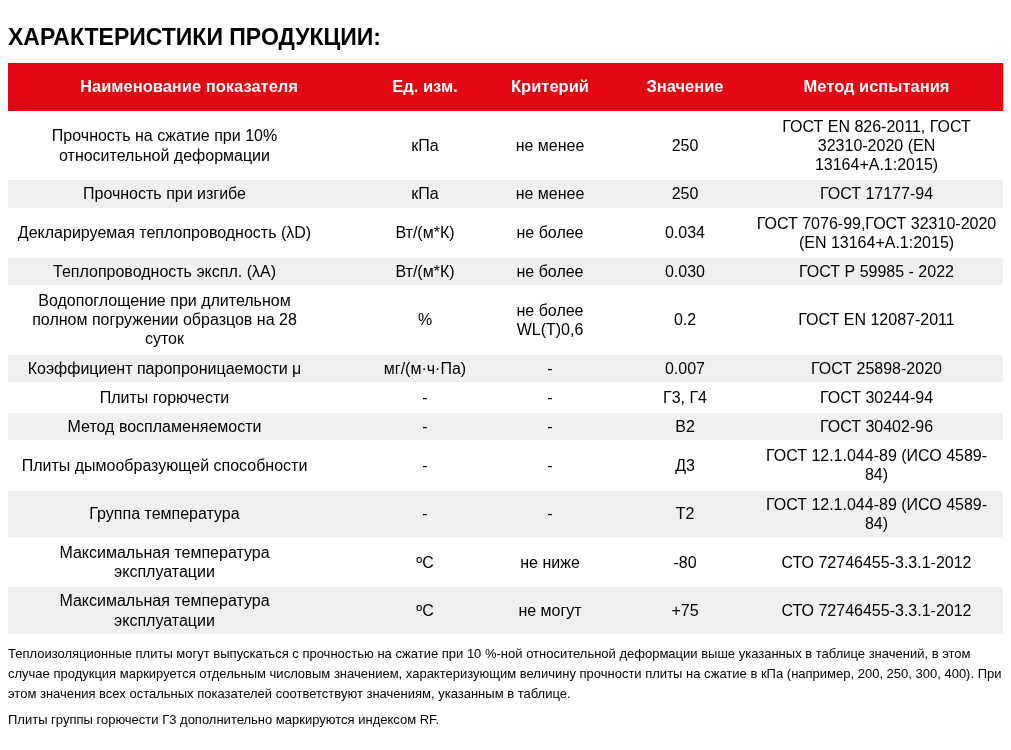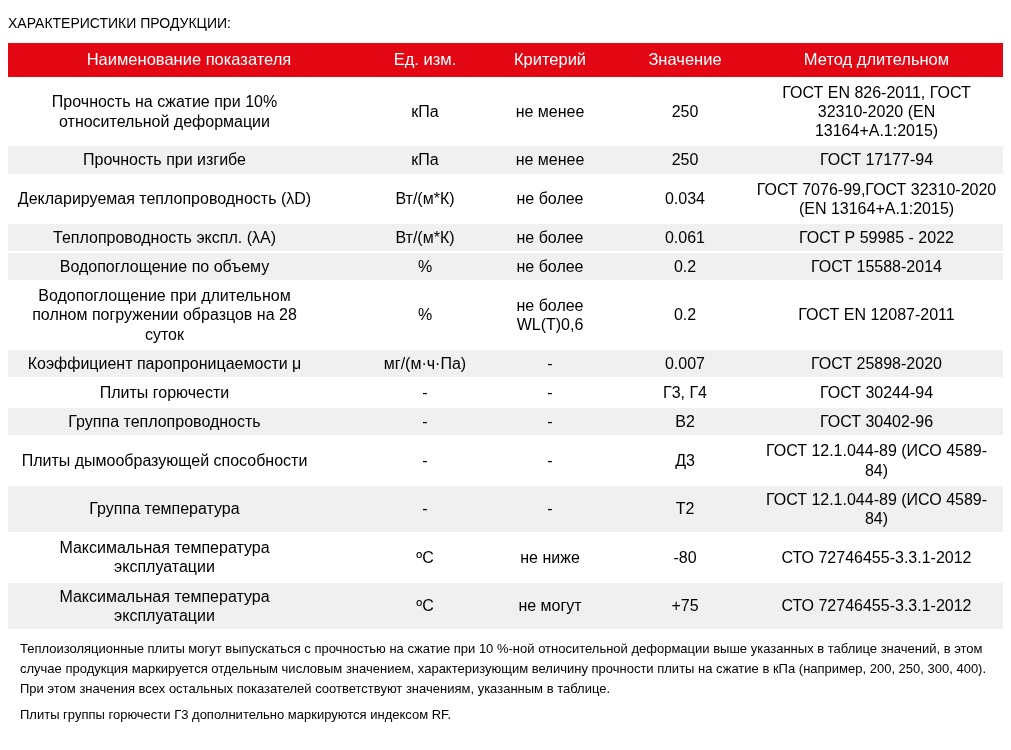--- a/index.html
+++ b/index.html
@@ -2,57 +2,57 @@
 <html style="--header-bg: #e30613; --stripe: #f0f0f0;"><head>
 <meta charset="utf-8">
 <style>
   :root{
     --header-bg:#e30613;
     --stripe:#f0f0f0;
   }
   html,body{margin:0;padding:0;background:#fff;color:#000;}
   body{width:1011px;font-family:"Liberation Sans",sans-serif;}
   .page{padding:8px 8px 6px 8px;}
-  .title{font-size:14px;font-weight:normal;margin:7px 0 10px 0;}
+  .title{font-size:23px;font-weight:bold;margin:16px 0 10px 0;}
   table.spec{
     border-collapse:separate;
     border-spacing:0 2px;
     width:995px;
     table-layout:fixed;
     font-size:16px;
     line-height:1.2;
   }
   col.c-name{width:362px;}
   col.c-unit{width:110px;}
   col.c-crit{width:140px;}
   col.c-val{width:130px;}
   col.c-method{width:253px;}
   th{
     background:var(--header-bg);
     color:#fff;
-    font-weight:normal;
+    font-weight:bold;
     font-size:16.5px;
-    padding:7px 4px;
+    padding:14px 4px;
     text-align:center;
   }
   td{
     padding:4px 6px;
     text-align:center;
     vertical-align:middle;
     background:#fff;
   }
   td.name{text-align:center;padding:4px 55px 4px 6px;}
   tr.stripe td{background:var(--stripe);margin-left:35px;}
   .footnotes{
     width:997px;
     font-size:13px;
     line-height:1.55;
     margin-top:8px;
   }
-  .footnotes p{margin:0 0 6px 12px;}
+  .footnotes p{margin:0 0 6px 0;}
   .footnotes p:last-child{margin-bottom:0;}
 </style>
 </head>
 <body>
 
 <div class="page">
 
   <h1 class="title">ХАРАКТЕРИСТИКИ ПРОДУКЦИИ:</h1>
 
   <table class="spec">
@@ -62,21 +62,21 @@
       <col class="c-crit">
       <col class="c-val">
       <col class="c-method">
     </colgroup>
     <thead>
       <tr>
         <th>Наименование показателя</th>
         <th>Ед. изм.</th>
         <th>Критерий</th>
         <th>Значение</th>
-        <th>Метод длительном</th>
+        <th>Метод испытания</th>
       </tr>
     </thead>
     <tbody>
         <tr>
       <td class="name">Прочность на сжатие при 10% относительной деформации</td>
       <td class="unit">кПа</td>
       <td class="crit">не менее</td>
       <td class="val">250</td>
       <td class="method">ГОСТ EN 826-2011, ГОСТ 32310-2020 (EN 13164+А.1:2015)</td>
     </tr>
@@ -91,29 +91,22 @@
       <td class="name">Декларируемая теплопроводность (λD)</td>
       <td class="unit">Вт/(м*К)</td>
       <td class="crit">не более</td>
       <td class="val">0.034</td>
       <td class="method">ГОСТ 7076-99,ГОСТ 32310-2020 (EN 13164+А.1:2015)</td>
     </tr>
         <tr class="stripe">
       <td class="name">Теплопроводность экспл. (λА)</td>
       <td class="unit">Вт/(м*К)</td>
       <td class="crit">не более</td>
-      <td class="val">0.061</td>
+      <td class="val">0.030</td>
       <td class="method">ГОСТ Р 59985 - 2022</td>
-    </tr>
-        <tr class="stripe">
-      <td class="name">Водопоглощение по объему</td>
-      <td class="unit">%</td>
-      <td class="crit">не более</td>
-      <td class="val">0.2</td>
-      <td class="method">ГОСТ 15588-2014</td>
     </tr>
         <tr>
       <td class="name">Водопоглощение при длительном полном погружении образцов на 28 суток</td>
       <td class="unit">%</td>
       <td class="crit">не более WL(T)0,6</td>
       <td class="val">0.2</td>
       <td class="method">ГОСТ EN 12087-2011</td>
     </tr>
         <tr class="stripe">
       <td class="name">Коэффициент паропроницаемости μ</td>
@@ -123,21 +116,21 @@
       <td class="method">ГОСТ 25898-2020</td>
     </tr>
         <tr>
       <td class="name">Плиты горючести</td>
       <td class="unit">-</td>
       <td class="crit">-</td>
       <td class="val">Г3, Г4</td>
       <td class="method">ГОСТ 30244-94</td>
     </tr>
         <tr class="stripe">
-      <td class="name">Группа теплопроводность</td>
+      <td class="name">Метод воспламеняемости</td>
       <td class="unit">-</td>
       <td class="crit">-</td>
       <td class="val">В2</td>
       <td class="method">ГОСТ 30402-96</td>
     </tr>
         <tr>
       <td class="name">Плиты дымообразующей способности</td>
       <td class="unit">-</td>
       <td class="crit">-</td>
       <td class="val">Д3</td>

